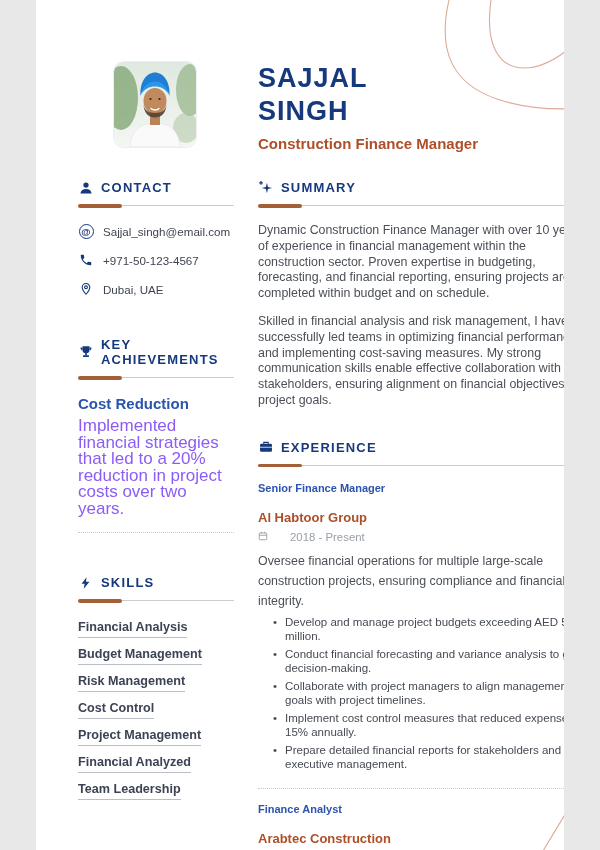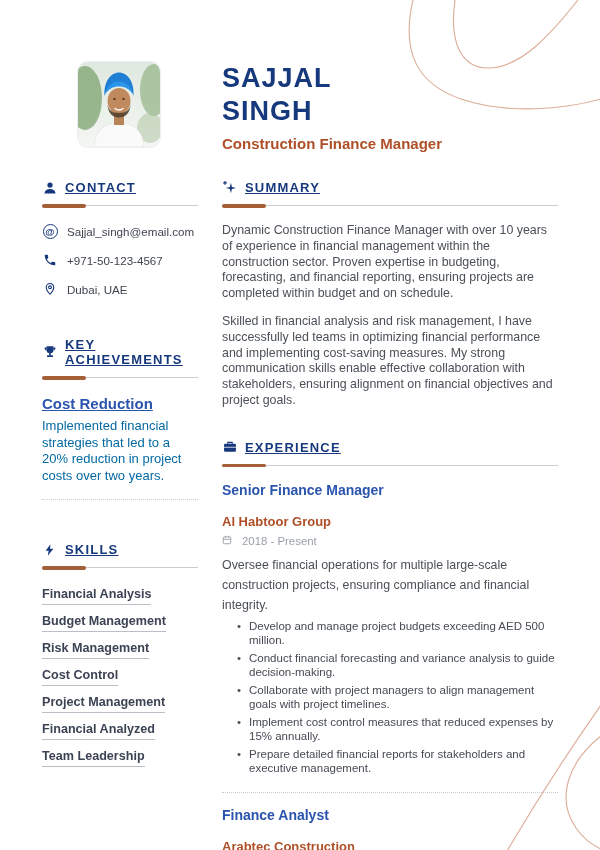--- a/index.html
+++ b/index.html
@@ -1,72 +1,72 @@
 <!DOCTYPE html>
 <html><head>
 <meta charset="utf-8">
 <style>
   * { margin:0; padding:0; box-sizing:border-box; }
   html,body { background:#e8e8e8; }
   .page {
-    width:600px; height:850px; margin:0 auto; position:relative;
+    width:528px; height:850px; margin:0 auto; position:relative;
     background:#ffffff; overflow:hidden;
     font-family:"Liberation Sans","DejaVu Sans",sans-serif;
     color:#4b5058;
   }
   .curves { position:absolute; inset:0; pointer-events:none; }
   .curves path { fill:none; stroke:#dcab97; stroke-width:1.1; }
 
   
   .header { display:flex; padding:62px 0 0 78px; gap:62px; position:relative; }
   .photo { width:82px; height:85px; border-radius:10px; overflow:hidden; flex:0 0 auto; box-shadow:0 0 0 1px #eceff1; }
   .photo svg { display:block; }
   .name { font-size:27px; font-weight:700; letter-spacing:1px; color:#16387c; line-height:33px; }
   .job-headline { margin-top:7px; font-size:15px; font-weight:700; color:#ae4f28;text-align:center; }
 
   
   .columns { display:flex; padding:0 42px; gap:24px; margin-top:28px; }
   .col-left  { width:156px; flex:0 0 auto; }
   .col-right { width:336px; flex:0 0 auto; }
 
   
-  .sec-head { display:flex; align-items:center; gap:8px; color:#16387c; font-size:13px; font-weight:800; letter-spacing:1.2px;text-decoration:underline; }
+  .sec-head { display:flex; align-items:center; gap:8px; color:#16387c; font-size:13px; font-weight:800; letter-spacing:1.2px; }
   .sec-head .ico { width:15px; height:15px; flex:0 0 auto; display:flex; align-items:center; justify-content:center; }
   .sec-head .ico svg { display:block; }
   .rule { position:relative; height:4px; margin-top:9px; }
   .rule::before { content:""; position:absolute; left:0; right:0; top:1px; height:1px; background:#c9cdd4; }
   .rule::after  { content:""; position:absolute; left:0; top:0; width:44px; height:3.5px; background:#a55f36; border-radius:2px; }
 
   
   .contact-list { margin-top:15px; display:flex; flex-direction:column; gap:13px; }
   .contact-item { display:flex; align-items:center; gap:9px; font-size:11.6px; color:#3f4450; }
   .c-ico { width:16px; height:16px; flex:0 0 auto; display:flex; align-items:center; justify-content:center; color:#16387c; }
   .at-circle { width:15px; height:15px; border:1.2px solid #16387c; border-radius:50%; font-size:9.5px; font-weight:600; display:flex; align-items:center; justify-content:center; color:#16387c; }
 
   
   .ach-section { margin-top:40px; }
-  .ach-item .ach-title { margin-top:15px; font-size:15px; font-weight:700; color:#2a54ae;text-decoration:underline; }
-  .ach-item .ach-text  { margin-top:6px; font-size:13px; line-height:16.5px; color:#0369a1; }
+  .ach-item .ach-title { margin-top:15px; font-size:15px; font-weight:700; color:#2a54ae; }
+  .ach-item .ach-text  { margin-top:6px; font-size:17px; line-height:16.5px; color:#8b5cf6; }
   .dotted { border-top:1px dotted #c6cad1; margin:15px 0 0; }
 
   
   .skills-section { margin-top:42px; }
   .skills-list { margin-top:17px; }
   .skill-item { display:table; font-size:12.6px; font-weight:700; color:#3b4354; padding-bottom:3px; border-bottom:1px solid #b9bec7; margin-bottom:9px; }
 
   
   .summary-text { margin-top:15px; font-size:12.4px; line-height:15.8px; color:#4b5058; }
   .summary-text p + p { margin-top:12px; }
 
   
   .exp-section { margin-top:31px; }
   .job { margin-top:14px; }
-  .job-title { font-size:14px; font-weight:700; color:#2a54ae; }
+  .job-title { font-size:11px; font-weight:700; color:#2a54ae; }
   .job-company { margin-top:16px; font-size:13px; font-weight:700; color:#ae4f28; }
-  .job-dates { margin-top:6px; display:flex; align-items:center; gap:10px; font-size:11.4px; color:#9aa0a9; }
+  .job-dates { margin-top:6px; display:flex; align-items:center; gap:22px; font-size:11.4px; color:#9aa0a9; }
   .job-desc { margin-top:8px; font-size:12.4px; line-height:20px; color:#4b5058; }
   .job-bullets { list-style:none; margin-top:5px; padding-left:15px; }
   .job-bullets li { position:relative; padding-left:12px; font-size:11.5px; line-height:13.8px; color:#454a53; margin-top:4.5px; }
   .job-bullets li::before { content:"\2022"; position:absolute; left:0; top:0; color:#454a53; }
   .job-sep { border-top:1px dotted #c6cad1; margin-top:16px; }
 </style>
 </head>
 <body>
 
 <div class="page">

